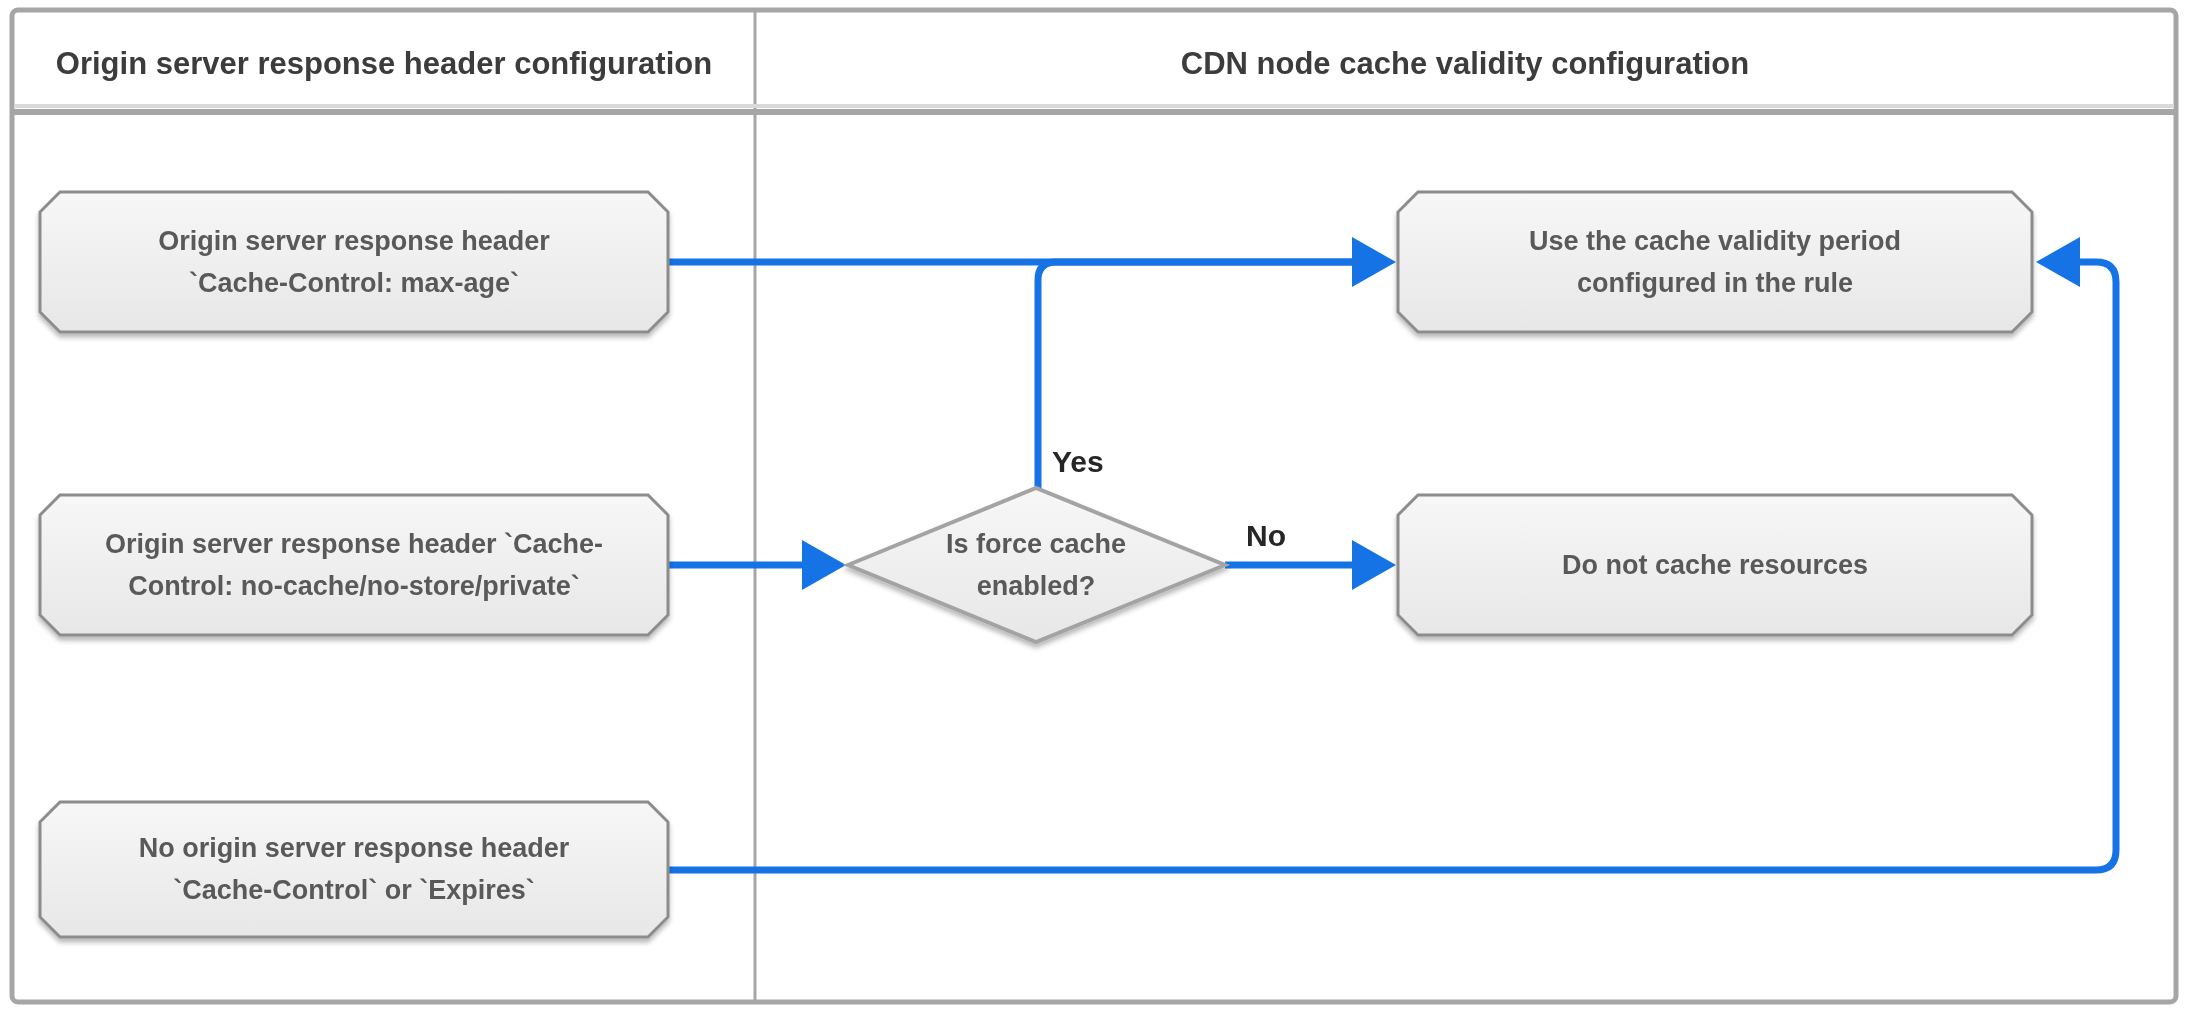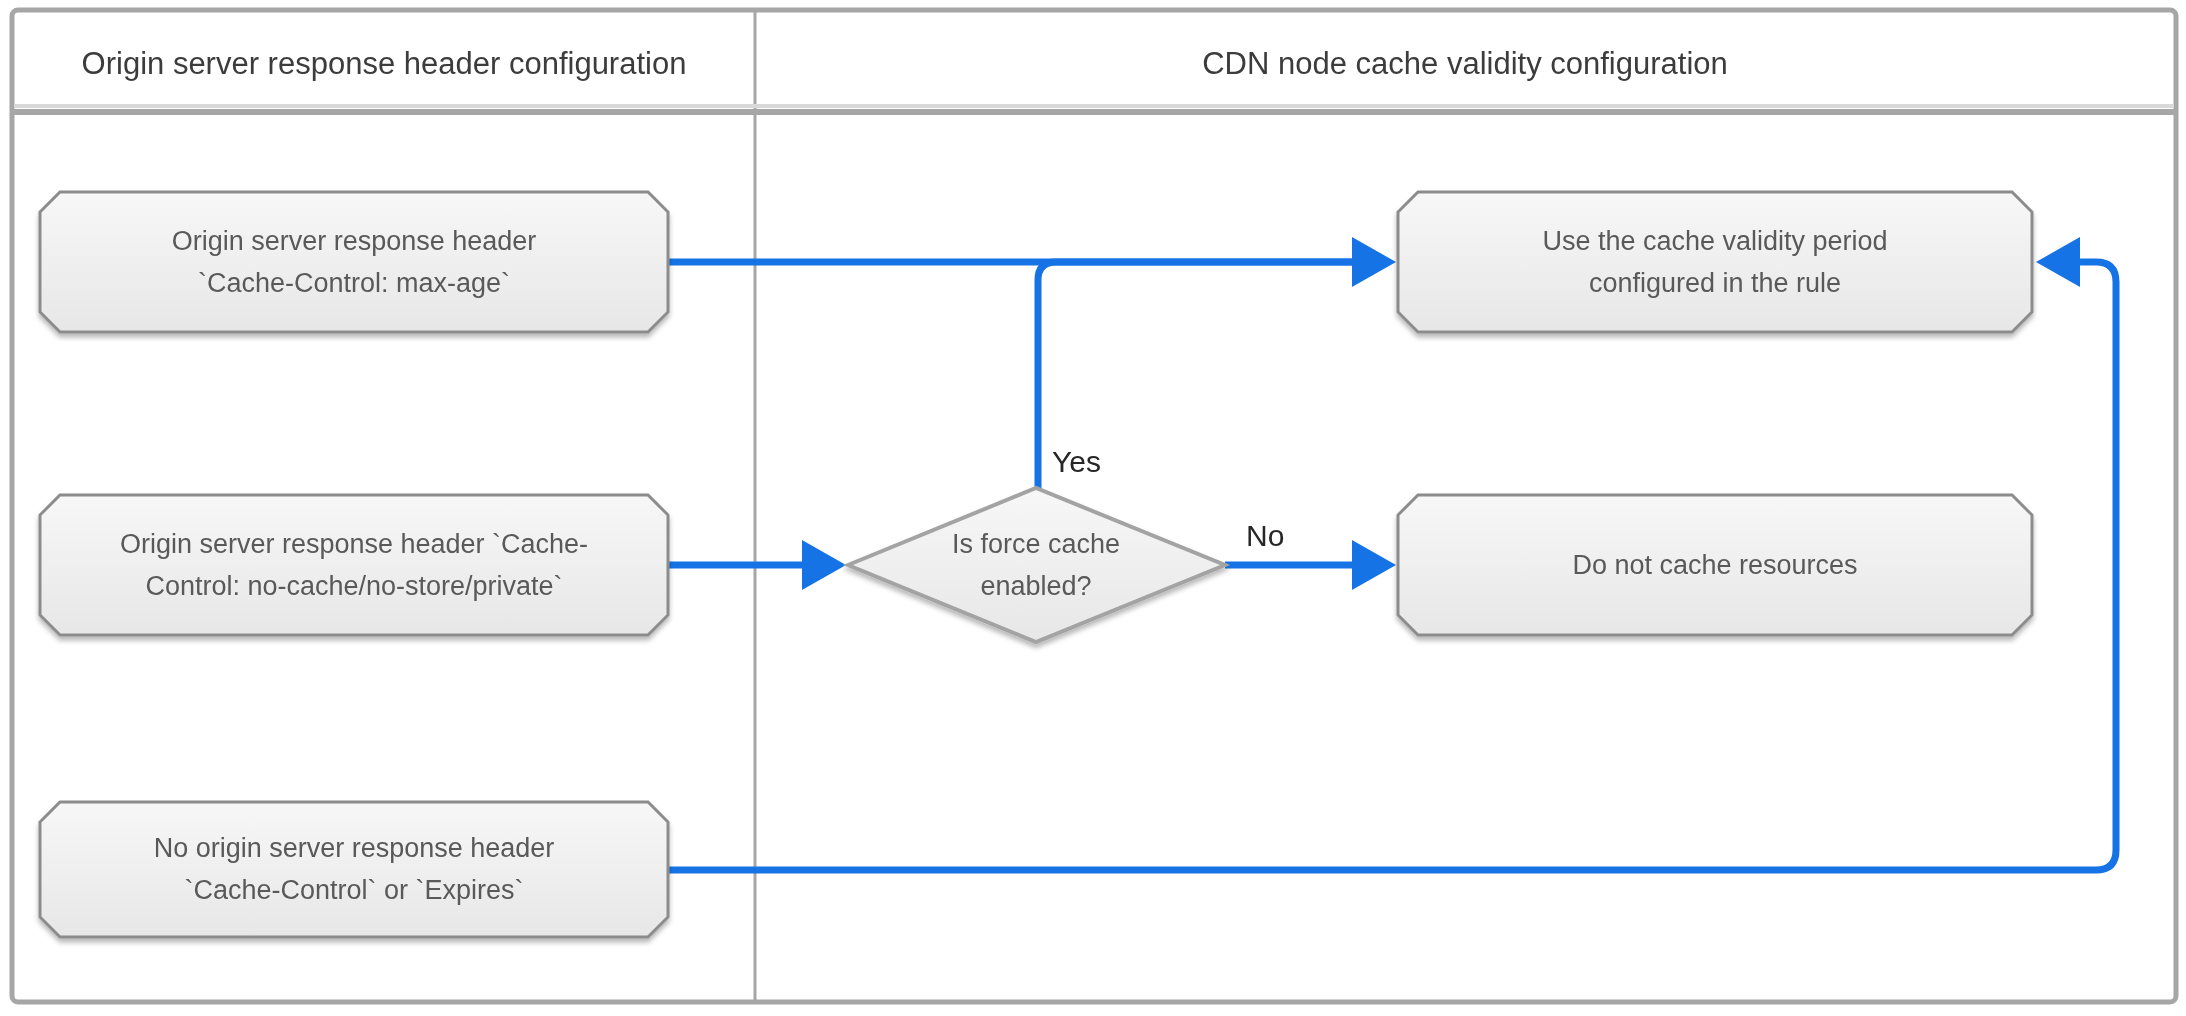--- a/index.html
+++ b/index.html
@@ -7,20 +7,21 @@
     padding: 0;
     background: #ffffff;
     font-family: "Liberation Sans", "DejaVu Sans", sans-serif;
   }
   .stage {
     width: 2186px;
     height: 1016px;
     position: relative;
     background: #ffffff;
     overflow: hidden;
+    font-weight: bold;
   }
   svg { display: block; width: 2186px; height: 1016px; }
   text { user-select: none; }
   .hdr-text  { font-size: 31px; fill: #3c3c3c; }
   .node-text { font-size: 27px; fill: #595959; }
   .edge-label{ font-size: 30px; fill: #262626; }
 </style>
 </head>
 <body>
 

